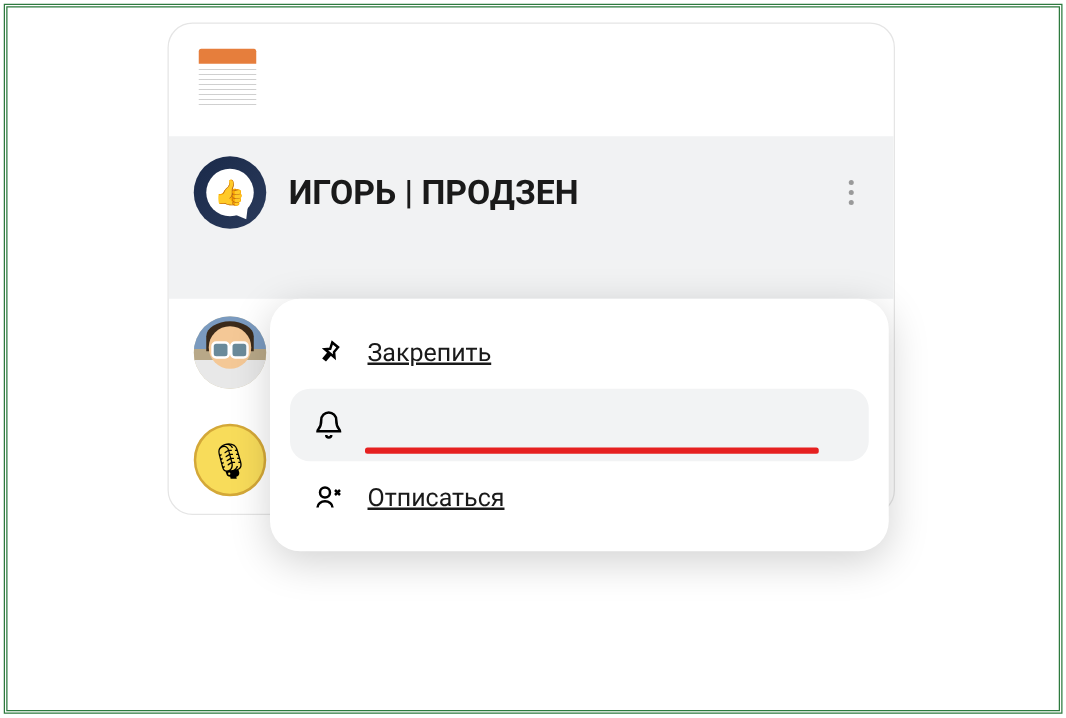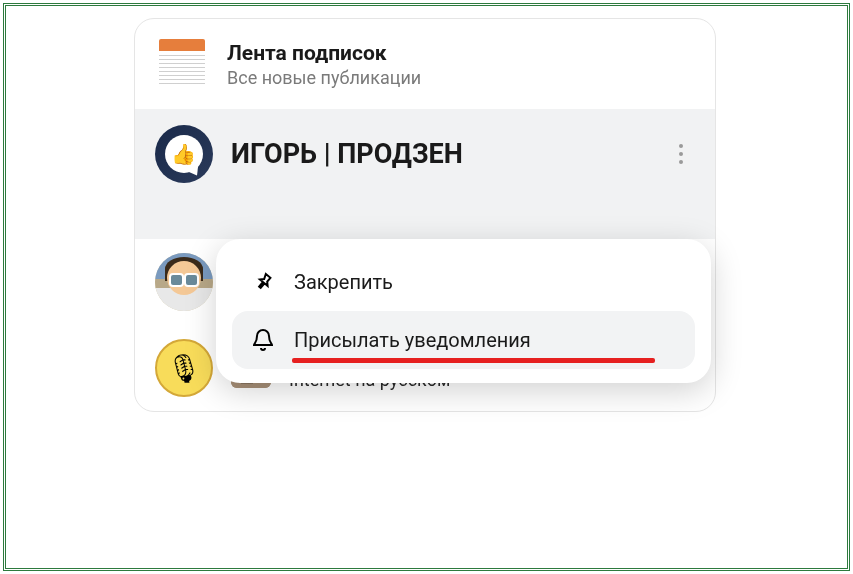--- a/index.html
+++ b/index.html
@@ -224,20 +224,21 @@
     .menu-item {
       display: flex;
       align-items: center;
       gap: 18px;
       padding: 16px 18px;
       border-radius: 16px;
       cursor: pointer;
       font-size: 20px;
       color: #1a1a1a;
       position: relative;
+      text-decoration: underline;
     }
     .menu-item.highlighted {
       background: #f2f3f4;
     }
     .menu-icon {
       width: 26px;
       height: 26px;
       flex-shrink: 0;
       display: flex;
       align-items: center;
@@ -256,24 +257,20 @@
   </style>
 </head>
 <body>
 
 <div class="outer-frame">
 
   <div class="card">
 
     <div class="header-row">
       <div class="feed-thumb"></div>
-      <div class="header-text">
-        <h2>Лента подписок</h2>
-        <p>Все новые публикации</p>
-      </div>
     </div>
 
     <div class="channel-row">
       <div class="avatar-circle igor-avatar">
         <div class="thumb-bubble">
           <span class="thumb-icon">👍</span>
         </div>
       </div>
       <div class="channel-name">ИГОРЬ | ПРОДЗЕН</div>
       <div class="more-dots">
@@ -311,18 +308,27 @@
       </span>
       <span>Закрепить</span>
     </div>
     <div class="menu-item highlighted">
       <span class="menu-icon">
         <svg viewBox="0 0 24 24" width="24" height="24" fill="none" stroke="#000" stroke-width="2">
           <path d="M6 8a6 6 0 0 1 12 0c0 7 3 7 3 9H3c0-2 3-2 3-9z"></path>
           <path d="M10 20a2 2 0 0 0 4 0"></path>
         </svg>
       </span>
-      <span>Присылать уведомления</span>
       <div class="red-underline"></div>
     </div>
+    <div class="menu-item">
+      <span class="menu-icon">
+        <svg viewBox="0 0 24 24" width="24" height="24" fill="none" stroke="#000" stroke-width="2">
+          <circle cx="9" cy="8" r="4"></circle>
+          <path d="M3 20c0-3 3-5 6-5s6 2 6 5"></path>
+          <path d="M17 6l4 4M21 6l-4 4"></path>
+        </svg>
+      </span>
+      <span>Отписаться</span>
+    </div>
   </div>
 
 </div>
 
 </body></html>

